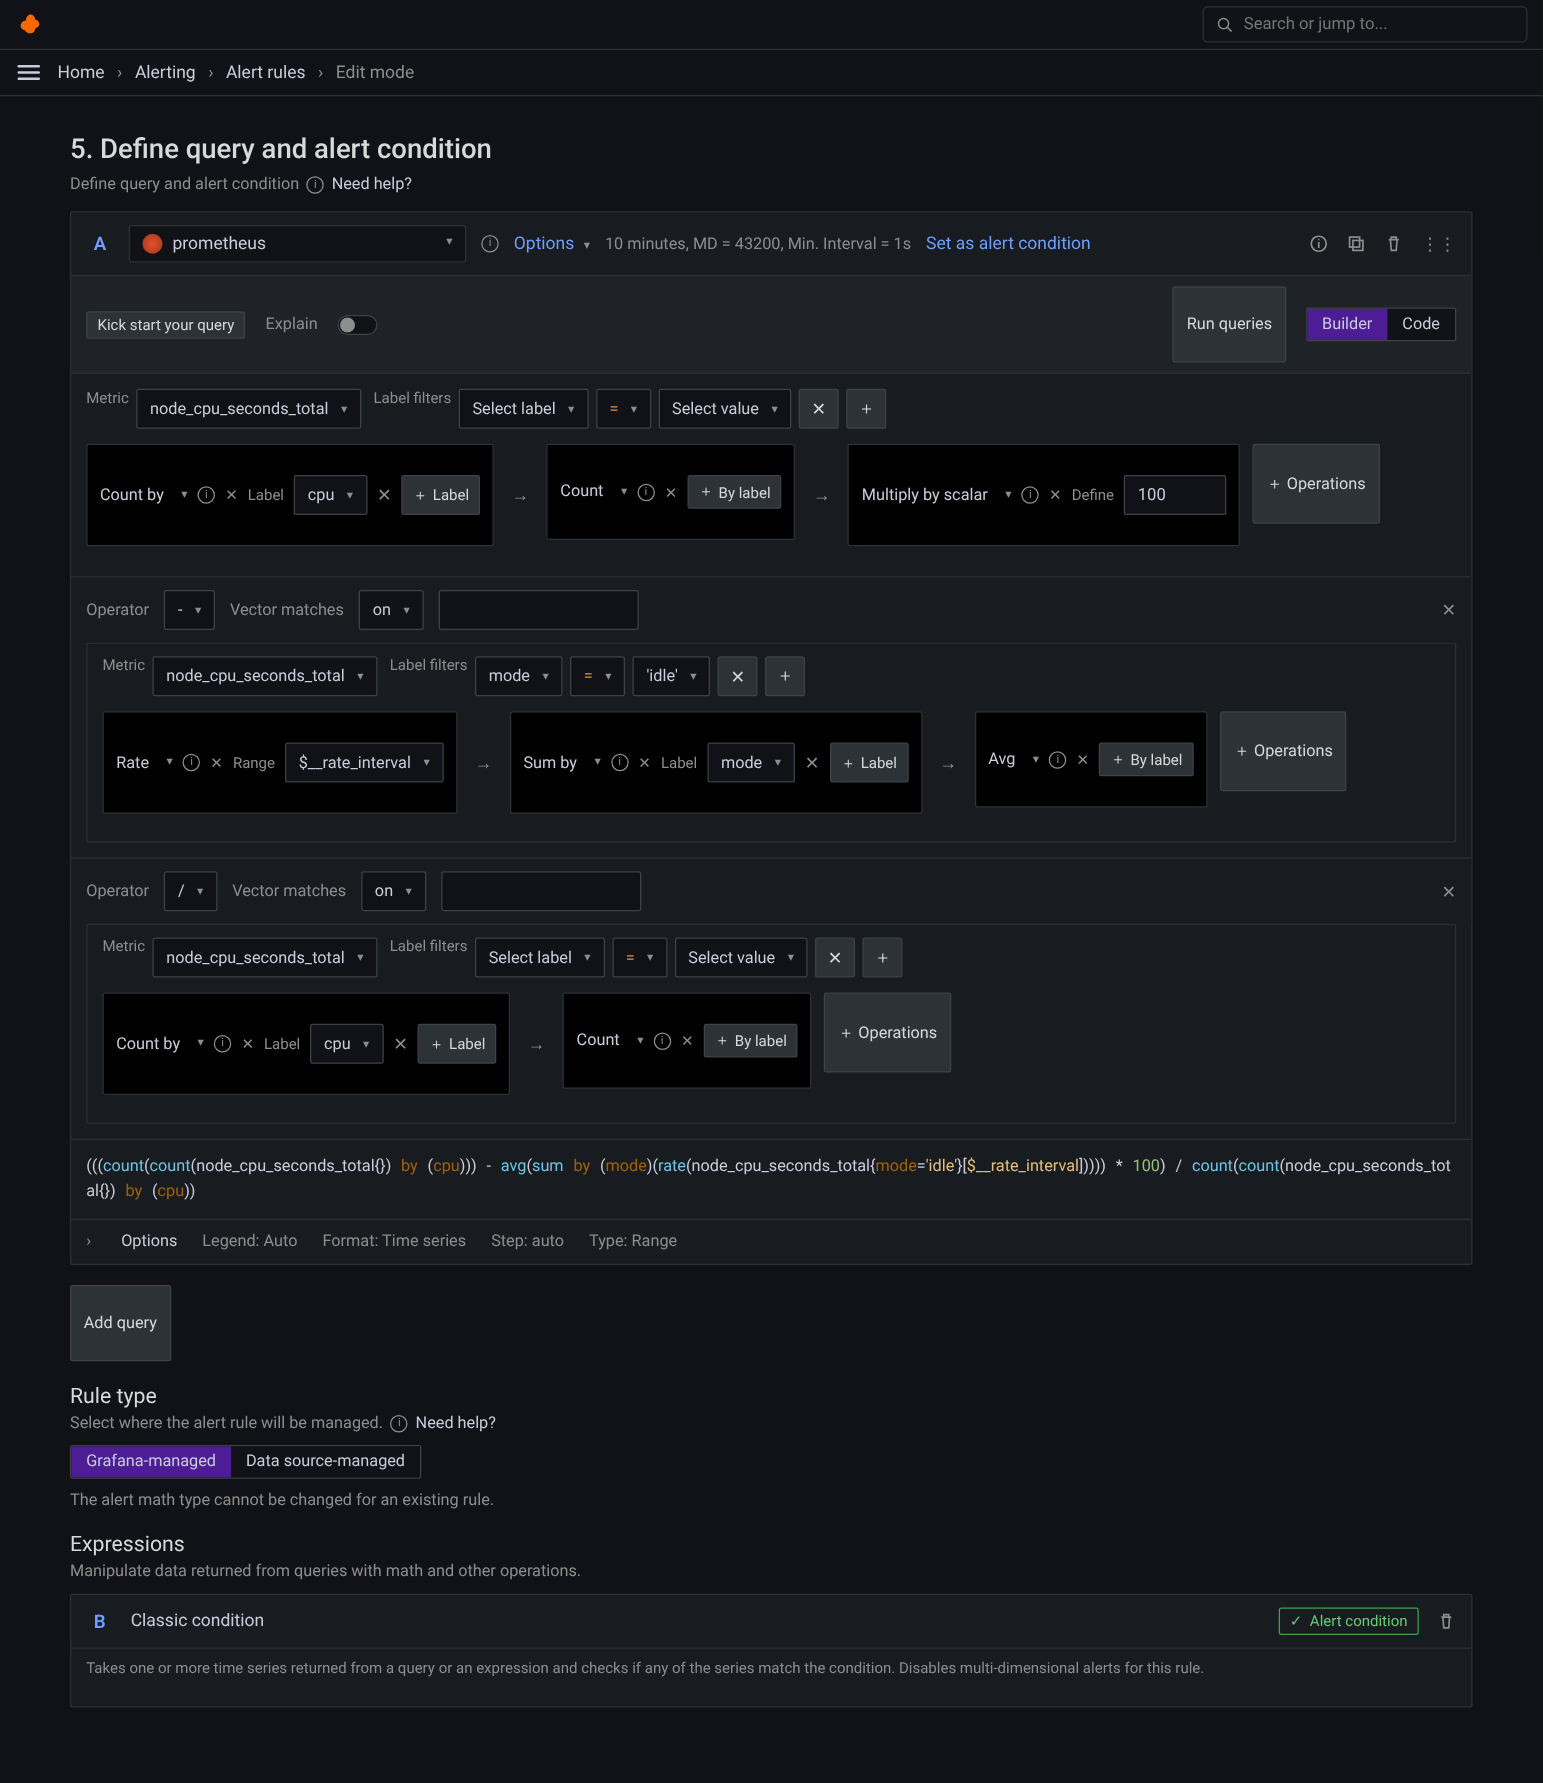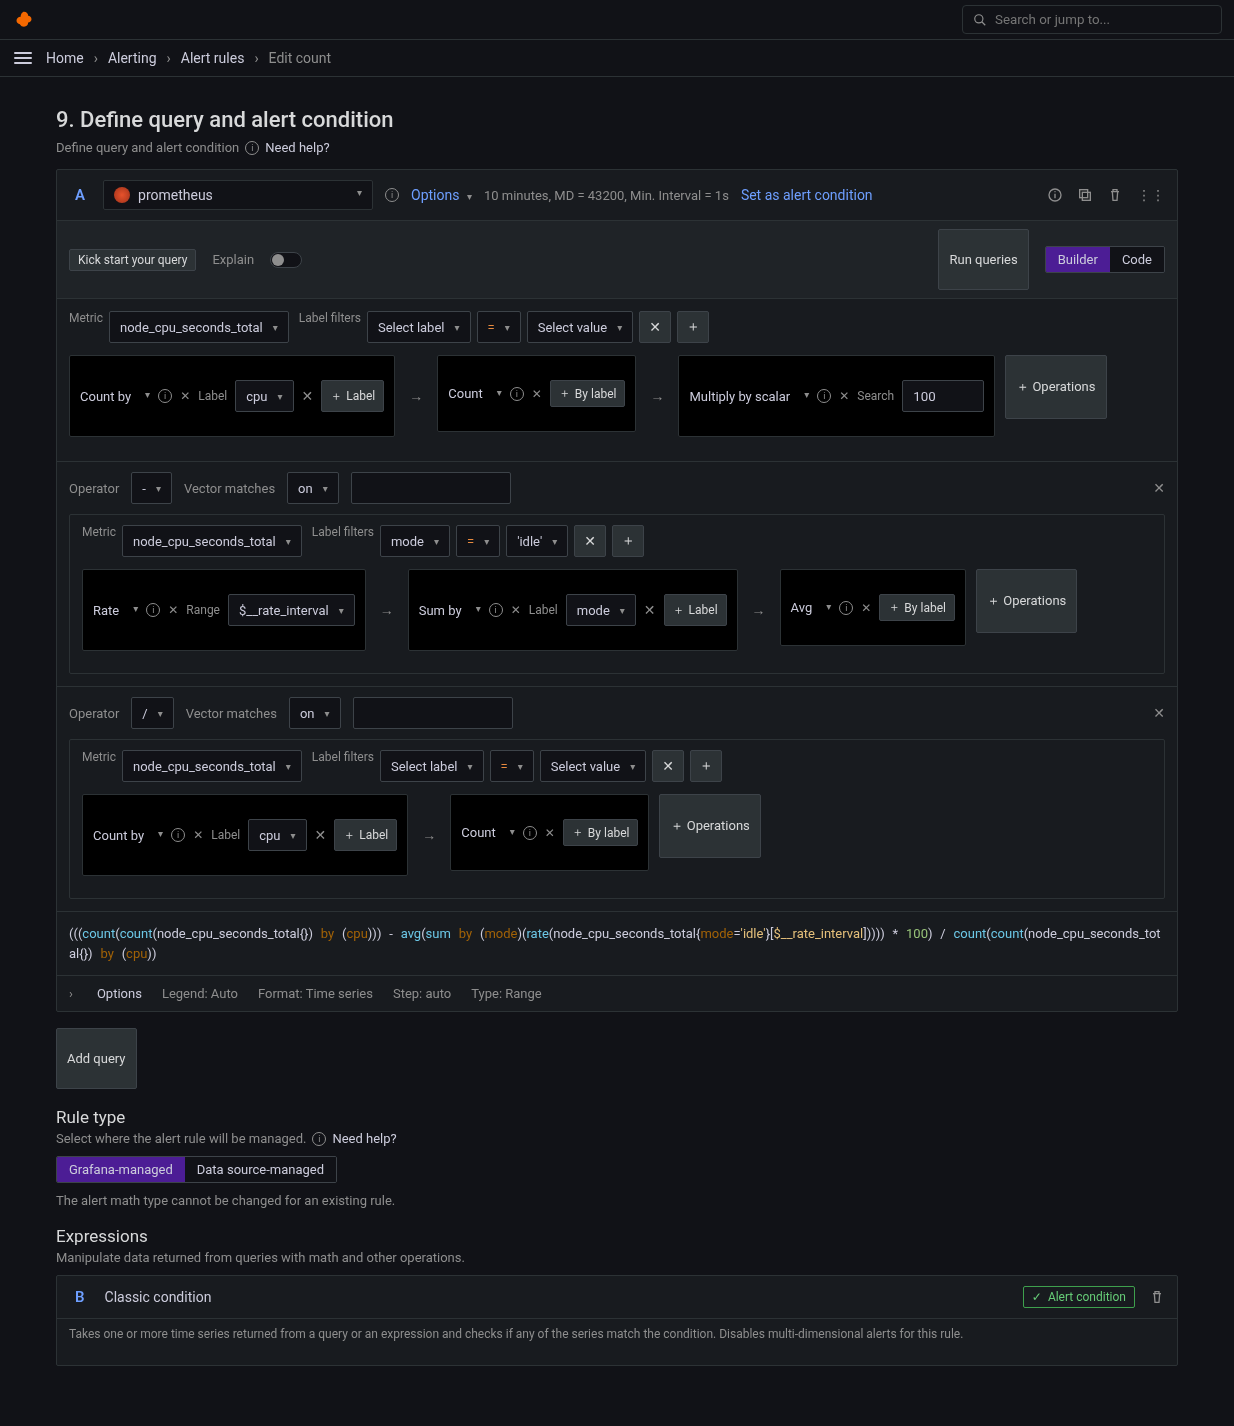--- a/index.html
+++ b/index.html
@@ -103,26 +103,26 @@
       <span></span>
       <span></span>
     </div>
   <div class="breadcrumbs">
     <a>Home</a>
       <span class="sep">›</span>
     <a>Alerting</a>
       <span class="sep">›</span>
     <a>Alert rules</a>
       <span class="sep">›</span>
-    <span class="current">Edit count</span>
+    <span class="current">Edit mode</span>
   </div>
 </div>
 
 <div class="main">
-  <h1>9. Define query and alert condition</h1>
+  <h1>5. Define query and alert condition</h1>
   <div class="subtitle">
     <span>Define query and alert condition</span>
     <span class="info-circle">i</span>
     <span class="need-help">Need help?</span>
   </div>
 
   
   <div class="panel">
     <div class="query-header">
       <span class="query-ref">A</span>
@@ -239,21 +239,21 @@
         <div class="op-card">
           <div class="op-card-header">
             <span class="op-title">Multiply by scalar</span>
             <div class="op-ctrls">
                 <span class="chevron">▾</span>
                 <span class="info-circle">i</span>
                 <span>✕</span>
               </div>
           </div>
           <div class="inline-kv">
-              <span class="k">Search</span>
+              <span class="k">Define</span>
             <div class="input">
                 <input value="100" style="">
               </div>
           </div>
         </div>
         <button class="btn">＋ <span>Operations</span></button>
       </div>
     </div>
 
     <div class="binary-row">

